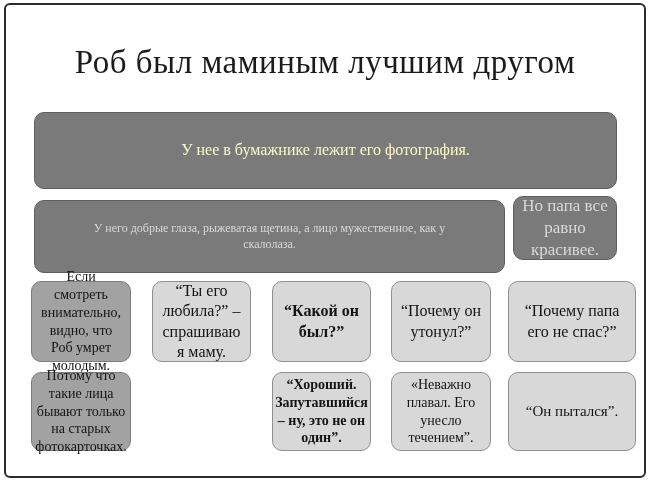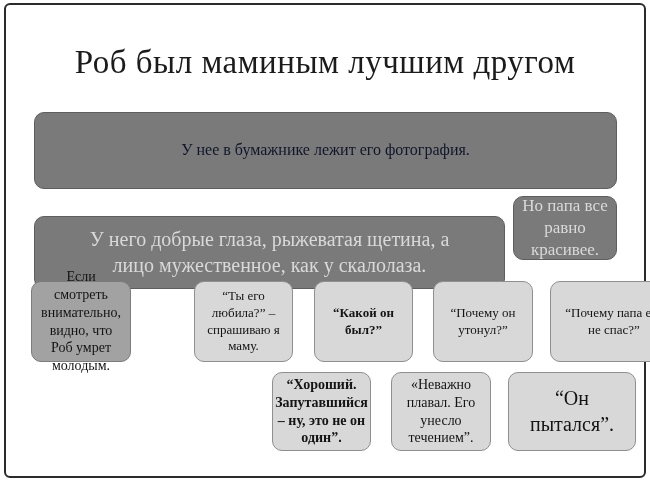--- a/index.html
+++ b/index.html
@@ -35,38 +35,38 @@
     align-items: center;
     justify-content: center;
     text-align: center;
     box-sizing: border-box;
     padding: 4px 7px;
     line-height: 1.28;
   }
   .dark   { background: #7a7a7a; border: 1px solid #5e5e5e; }
   .medium { background: #a2a2a2; border: 1px solid #7c7c7c; color: #141414; }
   .light  { background: #d8d8d8; border: 1px solid #8f8f8f; color: #141414; }
-  .text-dark  { color: #0f172a; }
+  .text-dark  { color: #fef9c3; }
   .text-light { color: #d9d9d9; }
 
   .pos-photo { left: 34px; top: 112px; width: 583px; height: 77px; font-size: 16px; }
-  .pos-desc  { left: 34px; top: 200px; width: 471px; height: 73px; font-size: 20px; padding: 4px 50px; margin-top: 16px; }
+  .pos-desc  { left: 34px; top: 200px; width: 471px; height: 73px; font-size: 12px; padding: 4px 50px; }
   .pos-papa  { left: 513px; top: 196px; width: 104px; height: 64px; font-size: 17px; }
 
   .row3 { top: 281px; height: 81px; }
   .row4 { top: 372px; height: 79px; }
   .col1 { left: 31px;  width: 100px; }
   .col2 { left: 152px; width: 99px; }
   .col3 { left: 272px; width: 99px; font-weight: bold; }
   .col4 { left: 391px; width: 100px; }
   .col5 { left: 508px; width: 128px; }
 
   .fs-xs { font-size: 14px; }
-  .fs-s  { font-size: 13px; margin-left: 42px; }
-  .fs-m  { font-size: 20px; }
+  .fs-s  { font-size: 16px; }
+  .fs-m  { font-size: 15px; }
   .fs-m2 { font-size: 15.5px; }
 </style>
 </head>
 <body>
 
 <div class="stage">
   <div class="frame"></div>
 
   <h1 class="title">Роб был маминым лучшим другом</h1>
 
@@ -79,20 +79,21 @@
   <div class="box medium row3 col1 fs-xs">Если смотреть внимательно, видно, что Роб умрет молодым.</div>
 
   <div class="box light row3 col2 fs-s">“Ты его любила?” – спрашиваю я маму.</div>
 
   <div class="box light row3 col3 fs-s">“Какой он был?”</div>
 
   <div class="box light row3 col4 fs-s">“Почему он утонул?”</div>
 
   <div class="box light row3 col5 fs-s">“Почему папа его не спас?”</div>
 
+  <div class="box medium row4 col1 fs-xs">Потому что такие лица бывают только на старых фотокарточках.</div>
 
 
   <div class="box light row4 col3 fs-xs">“Хороший. Запутавшийся – ну, это не он один”.</div>
 
   <div class="box light row4 col4 fs-xs">«Неважно плавал. Его унесло течением”.</div>
 
   <div class="box light row4 col5 fs-m">“Он пытался”.</div>
 </div>
 
 </body></html>

